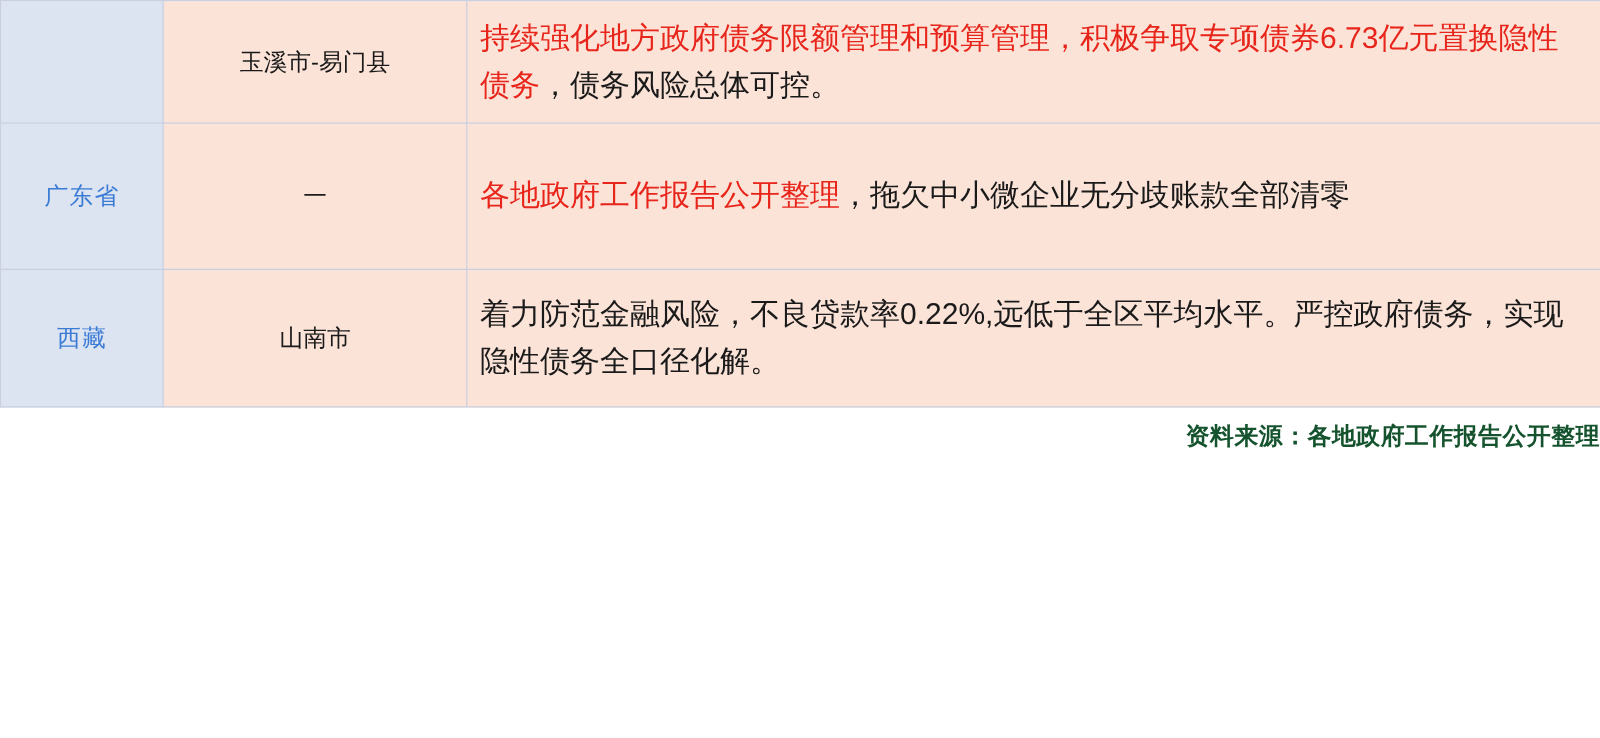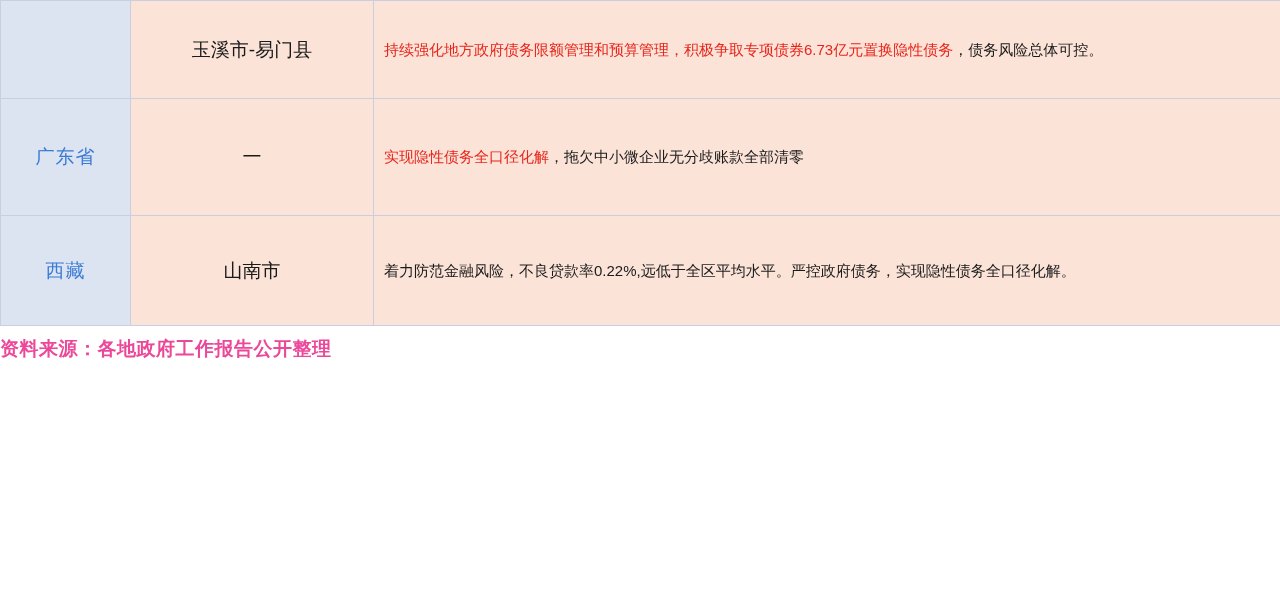--- a/index.html
+++ b/index.html
@@ -45,43 +45,43 @@
   td.region {
     background: #fbe3d8;
     color: #1a1a1a;
     text-align: center;
     font-size: 19px;
   }
   td.detail {
     background: #fbe3d8;
     color: #1a1a1a;
     text-align: left;
-    font-size: 15px;
+    font-size: 24px;
     line-height: 1.55;
   }
   td.detail .hl {
     color: #e8251b;
   }
   td.detail .plain {
     color: #1a1a1a;
   }
   .row-r1 td { height: 98px; }
   .row-r2 td { height: 117px; }
   .row-r3 td { height: 108px; }
   .row-r4 td { height: 118px; }
   .row-r5 td { height: 110px; }
 
   .region-two-line {
     line-height: 1.45;
   }
   .source {
     width: 1280px;
-    text-align: left;
+    text-align: right;
     font-size: 19px;
-    color: #ec4899;
+    color: #14532d;
     padding-top: 10px;
     font-weight: 700;
     letter-spacing: 0.5px;
   }
   .underline-hl {
     text-decoration: underline;
     text-decoration-thickness: 1px;
     text-underline-offset: 3px;
   }
 </style>
@@ -97,21 +97,21 @@
     </colgroup>
     <tbody>
       <tr class="row-r1">
         <td class="province"></td>
         <td class="region">玉溪市-易门县</td>
         <td class="detail"><span class="hl">持续强化地方政府债务限额管理和预算管理，积极争取专项债券6.73亿元置换隐性债务</span><span class="plain">，债务风险总体可控。</span></td>
       </tr>
       <tr class="row-r2">
         <td class="province">广东省</td>
         <td class="region">一</td>
-        <td class="detail"><span class="hl">实现隐性债务全口径化解</span><span class="plain">，拖欠中小微企业无分歧账款全部清零</span></td>
+        <td class="detail"><span class="hl">各地政府工作报告公开整理</span><span class="plain">，拖欠中小微企业无分歧账款全部清零</span></td>
       </tr>
       <tr class="row-r5">
         <td class="province">西藏</td>
         <td class="region">山南市</td>
         <td class="detail"><span class="plain">着力防范金融风险，不良贷款率0.22%,远低于全区平均水平。严控政府债务，实现隐性债务全口径化解。</span></td>
       </tr>
     </tbody>
   </table>
   <div class="source">资料来源：各地政府工作报告公开整理</div>
 </div>

